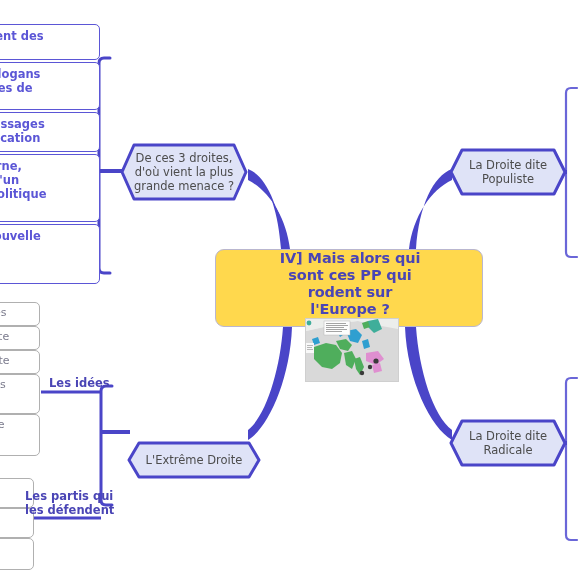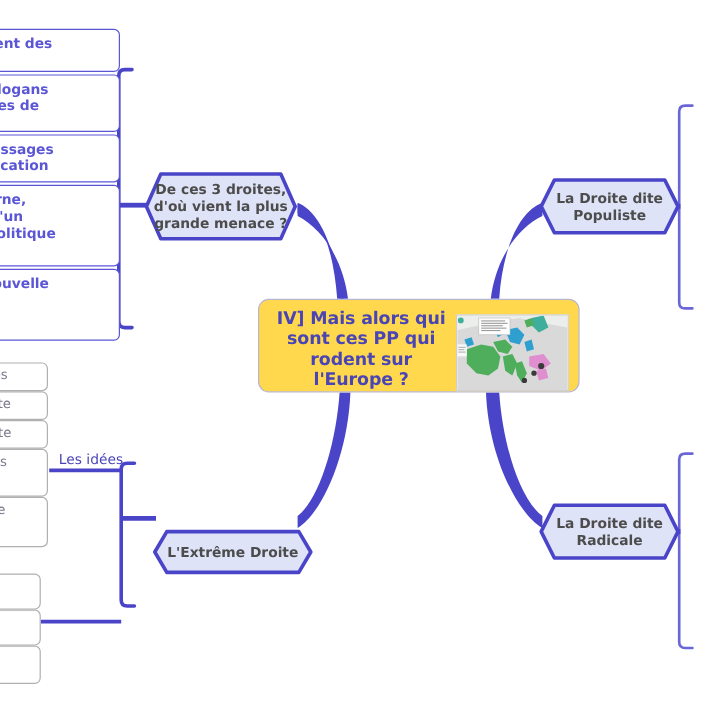--- a/index.html
+++ b/index.html
@@ -22,24 +22,25 @@
   
   .root-node {
     position: absolute;
     left: 215px; top: 249px;
     width: 268px; height: 78px;
     background: #FFD84D;
     border: 1.5px solid #b9b6cf;
     border-radius: 9px;
     box-sizing: border-box;
     display: flex;
-    align-items: flex-end;
+    align-items: center;
     justify-content: flex-start;
     padding: 0 8px 0 10px;
     z-index: 6;
+    flex-direction: column;
   }
   .root-title {
     color: #4a45b5;
     font-weight: bold;
     font-size: 14.5px;
     line-height: 17px;
     text-align: center;
     width: 152px;
     letter-spacing: -0.1px;
   }
@@ -61,21 +62,21 @@
   }
   .hex svg { display: block; overflow: visible; }
   .hex-label {
     position: absolute;
     left: 0; top: 0;
     width: 100%; height: 100%;
     display: flex;
     align-items: center;
     justify-content: center;
     color: #4c4c4c;
-    font-weight: bold;
+    font-weight: normal;
     font-size: 11.5px;
     line-height: 14px;
     text-align: center;
     pointer-events: none;
     white-space: pre-line;
   }
 
   
   .tbox {
     position: absolute;
@@ -107,21 +108,21 @@
     padding: 3px 5px;
     z-index: 4;
     overflow: hidden;
     white-space: pre-line;
   }
 
   
   .branch-label {
     position: absolute;
     color: #4a45b5;
-    font-weight: normal;
+    font-weight: bold;
     font-size: 11.5px;
     line-height: 14px;
     white-space: pre-line;
     z-index: 5;
   }
 </style>
 </head>
 <body>
 
 <div id="canvas">
@@ -174,20 +175,22 @@
   <div class="gbox" style="left:-44px; top:350px; width:84px; height:24px;">...catiste</div>
   <div class="gbox" style="left:-44px; top:374px; width:84px; height:40px;">...hobes</div>
   <div class="gbox" style="left:-44px; top:414px; width:84px; height:42px;">...zisme</div>
 
   <div class="gbox" style="left:-44px; top:478px; width:78px; height:30px;">...e</div>
   <div class="gbox" style="left:-44px; top:508px; width:78px; height:30px;"></div>
   <div class="gbox" style="left:-44px; top:538px; width:78px; height:32px;"></div>
 
   <div class="branch-label" style="left:49px; top:376px;">Les idées</div>
 
+  <div class="branch-label" style="left:25px; top:489px;">Les partis qui
+les défendent</div>
 
   <div class="hex" style="left:120px; top:143px; width:128px; height:58px;">
     <svg width="128" height="58" viewBox="0 0 128 58">
       <polygon points="14,2 114,2 126,29 114,56 14,56 2,29" fill="#dfe3f7" stroke="#4a45c8" stroke-width="3" stroke-linejoin="round"></polygon>
     </svg>
     <div class="hex-label">De ces 3 droites,
 d'où vient la plus
 grande menace ?</div>
   </div>
 

